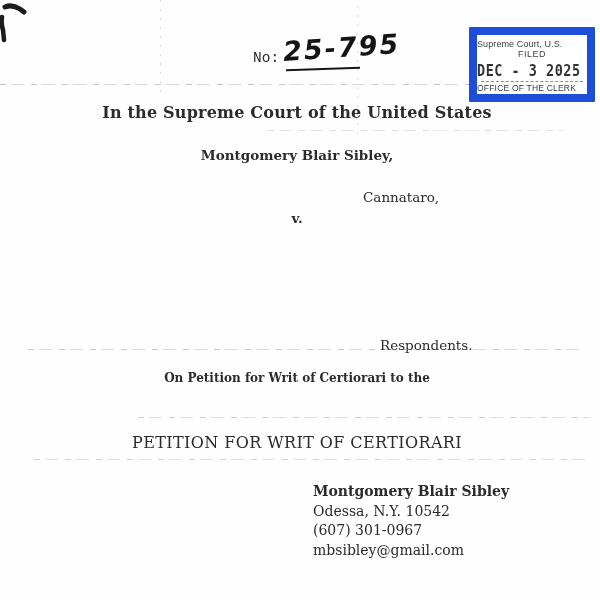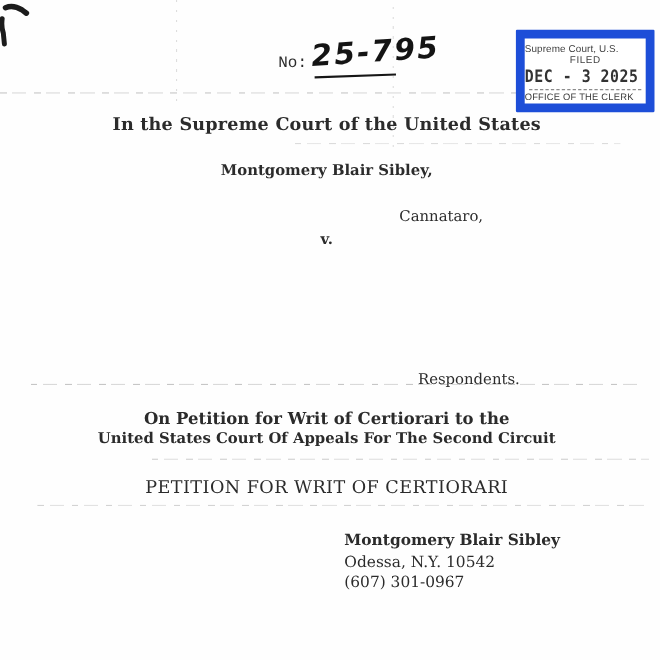--- a/index.html
+++ b/index.html
@@ -33,21 +33,21 @@
   }
   .stamp-divider{border-top:1.5px dashed #6f6f6f;margin:3px 4px 1px 4px;opacity:.8;}
   .stamp-office{font-size:8.5px;letter-spacing:.2px;color:#3b3b3b;}
   
   .court-heading{top:103px;font-size:16px;font-weight:bold;letter-spacing:.2px;}
   .petitioner-name{top:147px;font-size:13.5px;}
   .petitioner-role{left:363px;top:189px;font-size:13.5px;}
   .versus{top:210px;font-size:13.5px;}
   .respondents{top:246px;left:30px;width:540px;text-align:center;font-size:13.5px;line-height:21.7px;}
   .respondents-role{left:380px;top:324px;font-size:13.5px;margin-top:13px;}
-  .cert-line1{top:371px;font-size:15px;}
+  .cert-line1{top:371px;font-size:12px;}
   .cert-line2{top:391px;font-size:13.5px;}
   .petition-title{top:433px;font-size:16px;font-weight:normal;letter-spacing:.4px;}
   
   .contact{left:313px;top:482px;font-size:14px;line-height:19.6px;}
   .contact .name{font-weight:bold;}
   
   .scanline{
     height:1px;opacity:.65;
     background:repeating-linear-gradient(90deg,#a8a8a8 0 6px,transparent 6px 11px,#c6c6c6 11px 24px,transparent 24px 31px);
   }
@@ -96,23 +96,23 @@
 
   <div class="abs centered court-heading">In the Supreme Court of the United States</div>
 
   <div class="abs centered petitioner-name">Montgomery Blair Sibley,</div>
   <div class="abs petitioner-role">Cannataro,</div>
   <div class="abs centered versus">v.</div>
 
   <div class="abs respondents-role">Respondents.</div>
 
   <div class="abs centered cert-line1">On Petition for Writ of Certiorari to the</div>
-  <div class="abs centered cert-line2">United States Court Of Appeals For The Second Circuit</div>
 
   <div class="abs centered petition-title">PETITION FOR WRIT OF CERTIORARI</div>
 
   <div class="abs contact">
     <div class="name">Montgomery Blair Sibley</div>
     <div>Odessa, N.Y. 10542</div>
     <div>(607) 301-0967</div>
+    <div>mbsibley@gmail.com</div>
   </div>
 
 </div>
 
 </body></html>

